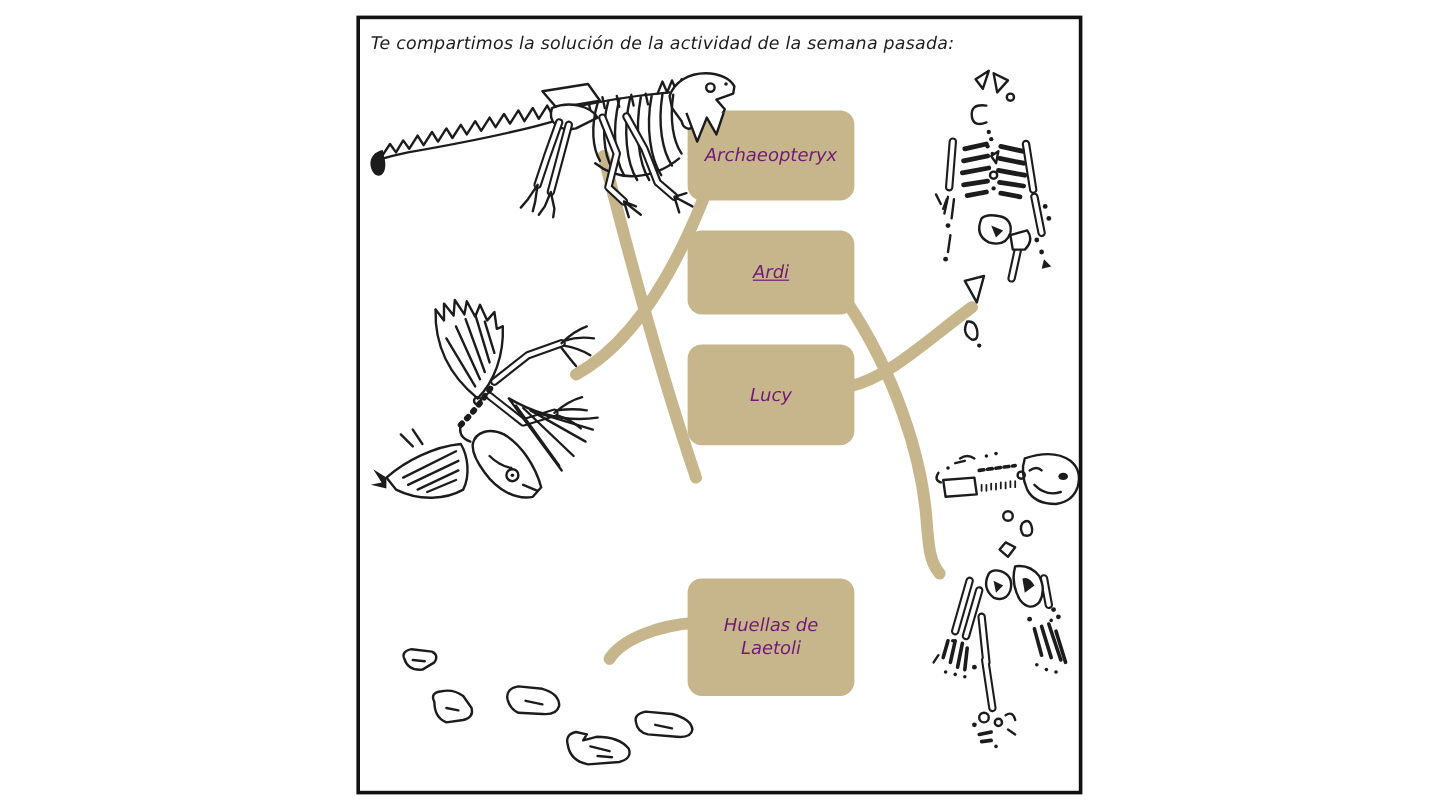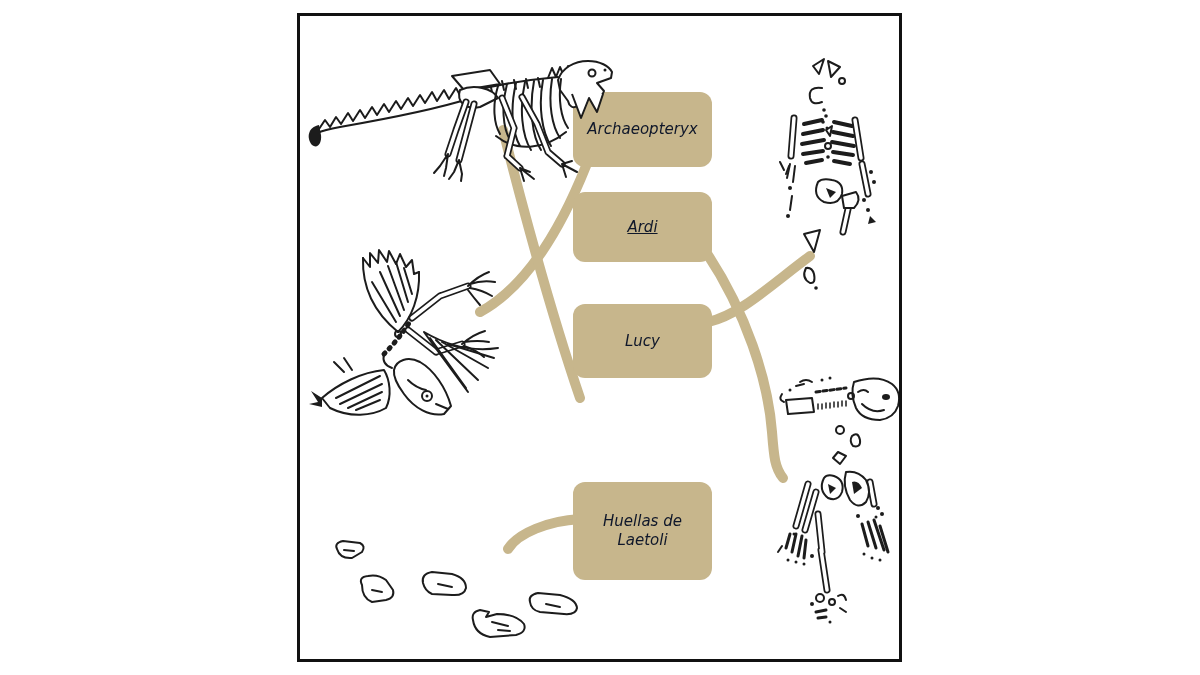--- a/index.html
+++ b/index.html
@@ -17,26 +17,26 @@
     font-size:14.5px;font-style:italic;letter-spacing:.2px;
     color:#1c1c1c;z-index:5;
   }
   .layer{position:absolute;left:0;top:0;width:1200px;height:675px;pointer-events:none;}
   #connector-layer{z-index:1;}
   #art-layer{z-index:3;}
   .label-box{
     position:absolute;left:573px;width:139px;
     background:#c7b68c;border-radius:12px;
     display:flex;align-items:center;justify-content:center;text-align:center;
-    color:#0f172a;font-size:15px;font-style:italic;line-height:1.25;
+    color:#701a75;font-size:15px;font-style:italic;line-height:1.25;
     z-index:2;padding:0 8px;box-sizing:border-box;
   }
   .box-archaeopteryx{top:92px;height:75px;}
   .box-ardi{top:192px;height:70px;text-decoration:underline;}
-  .box-lucy{top:304px;height:74px;}
+  .box-lucy{top:287px;height:84px;}
   .box-megalosaurus{top:383px;height:68px;}
   .box-huellas{top:482px;height:98px;}
   .ink{stroke:#1c1c1c;stroke-width:2;fill:none;stroke-linecap:round;stroke-linejoin:round;}
   .inkfill{stroke:#1c1c1c;stroke-width:2;fill:#fff;stroke-linejoin:round;}
   .dark{fill:#1c1c1c;stroke:none;}
   .darkln{stroke:#1c1c1c;stroke-width:4;fill:none;stroke-linecap:round;}
   .boneb{stroke:#1c1c1c;stroke-width:7;fill:none;stroke-linecap:round;}
   .bonew{stroke:#ffffff;stroke-width:3.5;fill:none;stroke-linecap:round;}
   .conn{stroke:#c7b68c;stroke-width:10;fill:none;stroke-linecap:round;}
 </style>
@@ -226,14 +226,15 @@
       <circle class="ink" cx="820" cy="598" r="4"></circle>
         <circle class="ink" cx="832" cy="602" r="3"></circle>
       <path class="ink" d="M 838 596 Q 844 592 846 600 M 840 608 L 846 612"></path>
       <path class="darkln" style="stroke-width:3" d="M 816 612 L 826 610 M 818 618 L 826 617"></path>
       <circle class="dark" cx="830" cy="622" r="1.5"></circle>
         <circle class="dark" cx="812" cy="604" r="2"></circle>
     </g>
   </svg>
 
   <div class="frame"></div>
+  <div class="title">Te compartimos la solución de la actividad de la semana pasada:</div>
 
 </div>
 
 </body></html>

